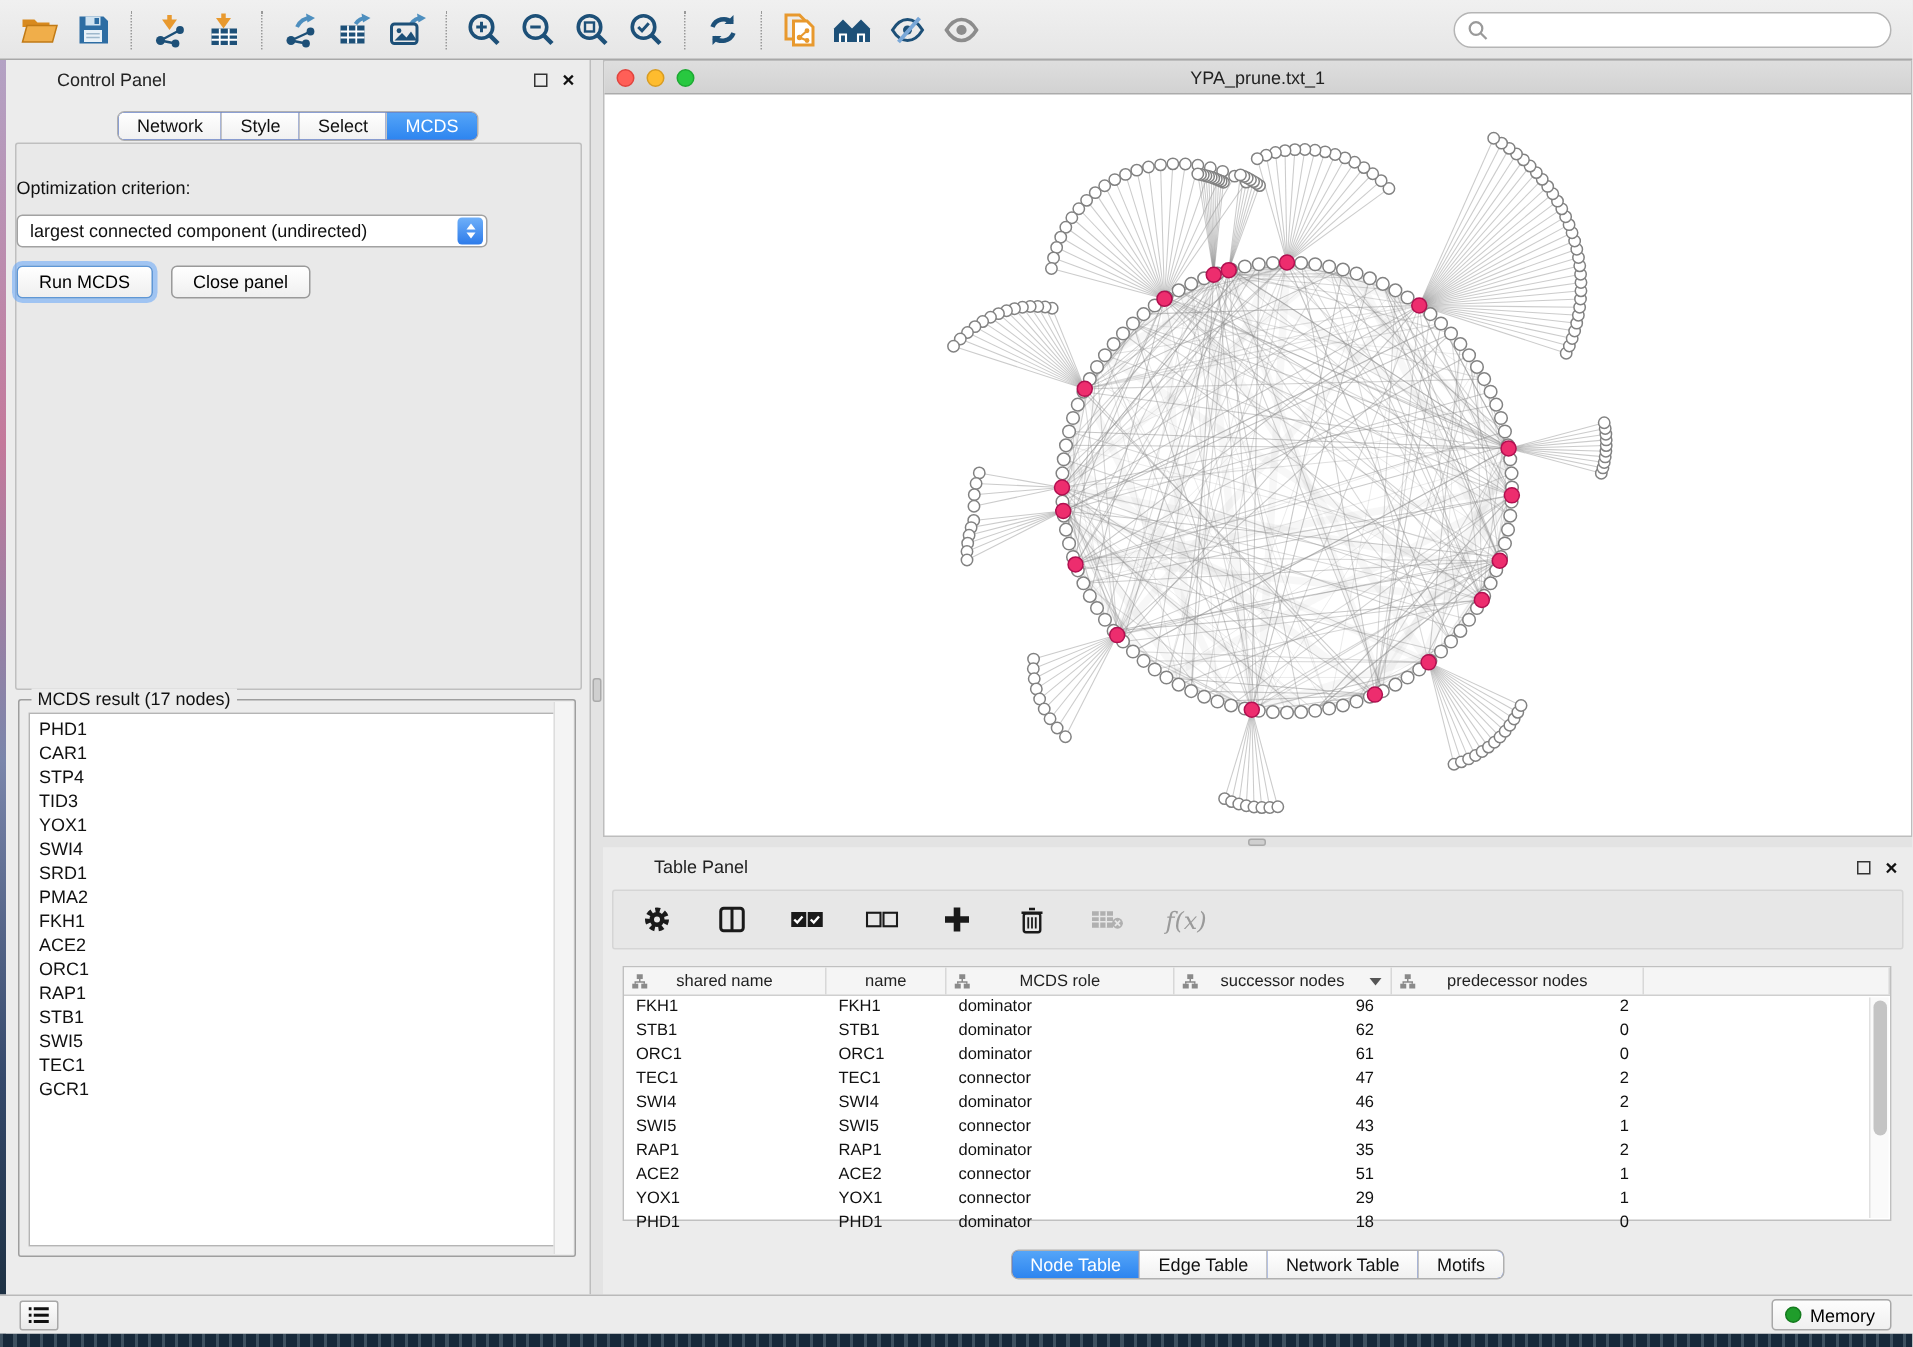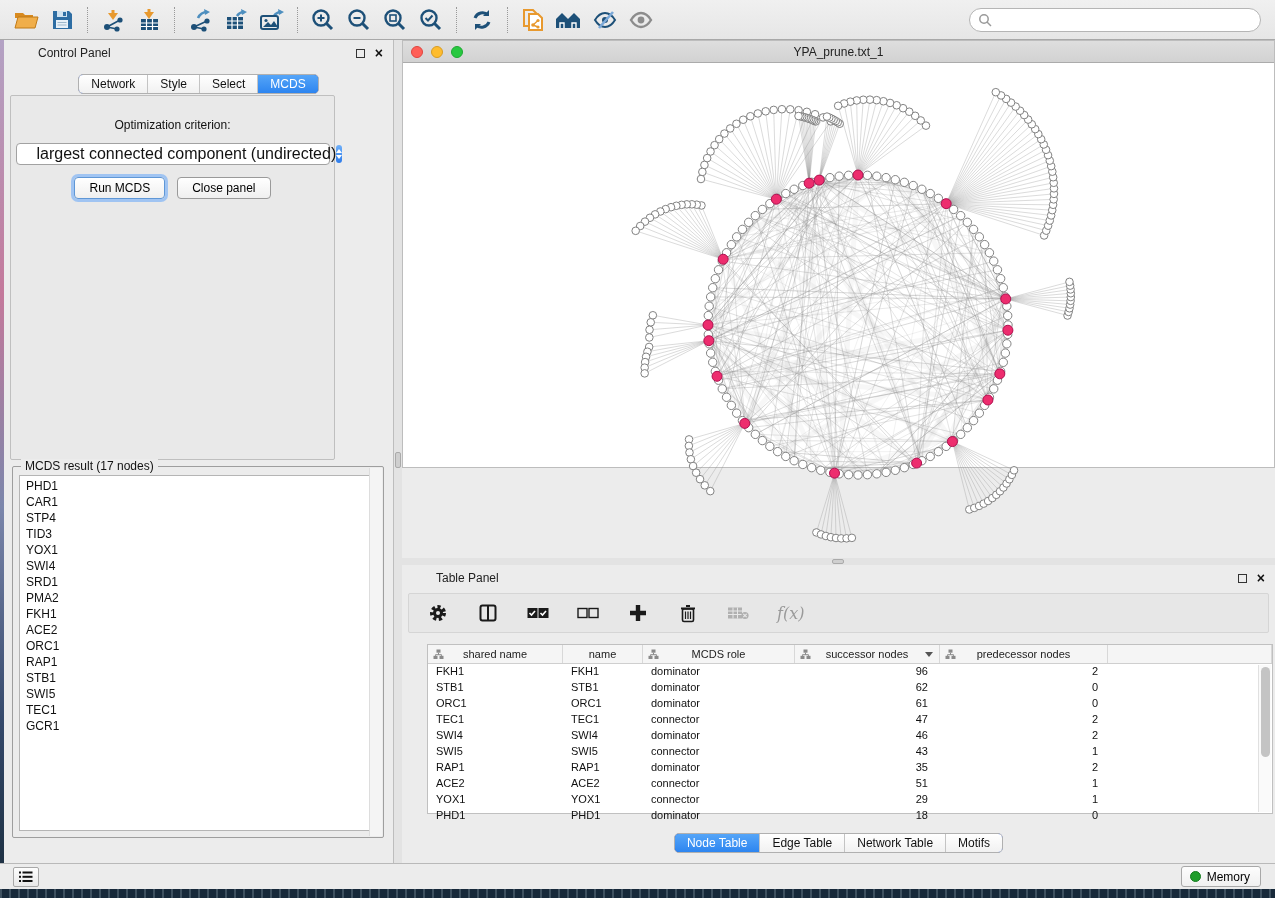--- a/index.html
+++ b/index.html
@@ -33,27 +33,27 @@
   .float-ico { width:9px; height:9px; border:1.5px solid #333; display:inline-block; margin-right:10px; }
   .close-ico { font-size:14px; font-weight:bold; color:#111; line-height:9px; cursor:pointer; }
 
   .seg-group { display:inline-flex; border:1px solid #b0b0b0; border-radius:5px; overflow:hidden; background:#1d4ed8; }
   .seg-tab { padding:2px 12px; font-size:12px; background:linear-gradient(#fff,#f1f1f1);
     border-right:1px solid #c4c4c4; cursor:pointer; white-space:nowrap; }
   .seg-tab:last-child { border-right:none; }
   .seg-tab.selected { background:linear-gradient(#55a5f8,#2d85f0); color:#fff; }
   #cp-tabs-row { text-align:center; margin-top:8px; position:relative; z-index:2; }
 
-  #cp-box { position:absolute; left:6px; top:55px; width:325px; height:365px;
+  #cp-box { position:absolute; left:6px; top:55px; width:378px; height:365px;
     background:#e9e9e9; border:1px solid #bfbfbf; border-radius:2px;
-    display:flex; flex-direction:column; align-items:center; padding-top:22px; }
+    display:flex; flex-direction:column; padding-top:22px; }
   #opt-label { font-size:12px; color:#111; }
   #criterion { margin-top:11px; width:314px; height:22px; background:#fff; border:1px solid #a2a2a2;
     border-radius:4px; display:flex; align-items:center; cursor:pointer; }
-  #criterion .val { flex:1; padding-left:20px; font-size:16px; white-space:nowrap; }
+  #criterion .val { flex:1; padding-left:8px; font-size:12px; white-space:nowrap; }
   #criterion .stepper { width:17px; height:18px; margin-right:2px; border-radius:3px;
     background:linear-gradient(#6fb0f9,#2d7bea); display:flex; flex-direction:column;
     align-items:center; justify-content:center; gap:2px; }
   .chev-up { width:0;height:0;border-left:3.5px solid transparent;border-right:3.5px solid transparent;border-bottom:4px solid #fff; }
   .chev-dn { width:0;height:0;border-left:3.5px solid transparent;border-right:3.5px solid transparent;border-top:4px solid #fff; }
   #cp-buttons { margin-top:12px; display:flex; gap:12px; }
   .mac-btn { height:22px; padding:0 14px; font-size:12px; background:linear-gradient(#fff,#efefef);
     border:1px solid #9a9a9a; border-radius:4px; cursor:pointer; }
   .mac-btn.focused { box-shadow:0 0 0 3px rgba(100,165,250,.55); border-color:#5f97d6; }
 
@@ -68,42 +68,42 @@
 
   
   #v-split { position:absolute; left:394px; top:40px; width:8px; height:823px; background:#e3e3e3; cursor:col-resize; }
   #v-split .grip { position:absolute; left:1px; top:412px; width:6px; height:16px;
     background:#cfcfcf; border:1px solid #aaa; border-radius:2px; }
   #h-split { position:absolute; left:402px; top:558px; width:873px; height:7px; background:#e3e3e3; cursor:row-resize; }
   #h-split .grip { position:absolute; left:430px; top:1px; width:12px; height:5px;
     background:#cfcfcf; border:1px solid #aaa; border-radius:2px; }
 
   
-  #network-panel { position:absolute; left:402px; top:40px; width:873px; height:428px;
+  #network-panel { position:absolute; left:402px; top:40px; width:873px; height:518px;
     background:#fff; border:1px solid #bdbdbd; }
   #net-titlebar { height:22px; background:linear-gradient(#dedede,#d2d2d2); border-bottom:1px solid #ababab;
     display:flex; align-items:center; padding:0 8px; position:relative; }
   .tl { width:12px; height:12px; border-radius:50%; margin-right:8px; cursor:pointer; }
   .tl.red { background:#ff5f57; border:1px solid #e0443e; }
   .tl.yellow { background:#febc2e; border:1px solid #d89c22; }
   .tl.green { background:#28c840; border:1px solid #1da932; }
   #net-title { position:absolute; left:0; right:0; text-align:center; font-size:12px; color:#222; }
 
   
   #table-panel { position:absolute; left:402px; top:565px; width:873px; height:298px; background:#ececec; }
   #tp-toolbar { position:absolute; left:6px; top:28px; width:861px; height:40px;
     background:#e7e7e7; border:1px solid #d5d5d5; border-radius:2px;
     display:flex; align-items:center; gap:28px; padding-left:18px; }
   .tp-ico { display:flex; align-items:center; justify-content:center; width:22px; height:22px;
     border:none; background:transparent; cursor:pointer; }
   .tp-ico.disabled { cursor:default; }
   .fx-label { font-family:"DejaVu Serif","Liberation Serif",serif; font-style:italic; font-size:16px; color:#9a9a9a; }
 
   #tbl { position:absolute; left:13px; top:79px; width:846px; height:170px; background:#fff;
-    border:1px solid #c0c0c0;margin-left:12px; }
+    border:1px solid #c0c0c0; }
   .tgrid { display:grid; grid-template-columns:135px 80px 152px 145px 168px 1fr; }
   #tbl-head { height:19px; background:#f5f5f5; border-bottom:1px solid #cfcfcf; }
   .th { position:relative; display:flex; align-items:center; justify-content:center;
     font-size:11px; color:#222; border-right:1px solid #d8d8d8; overflow:hidden; }
   .th .shared-ic { position:absolute; left:5px; top:4px; }
   .th .sort { position:absolute; right:6px; top:7px; width:0; height:0;
     border-left:4px solid transparent; border-right:4px solid transparent; border-top:5px solid #555; }
   .tr { height:16px; cursor:default; }
   .td { font-size:11px; padding:1px 6px 0 8px; white-space:nowrap; overflow:hidden; }
   .td.num { text-align:right; padding-right:12px; }

